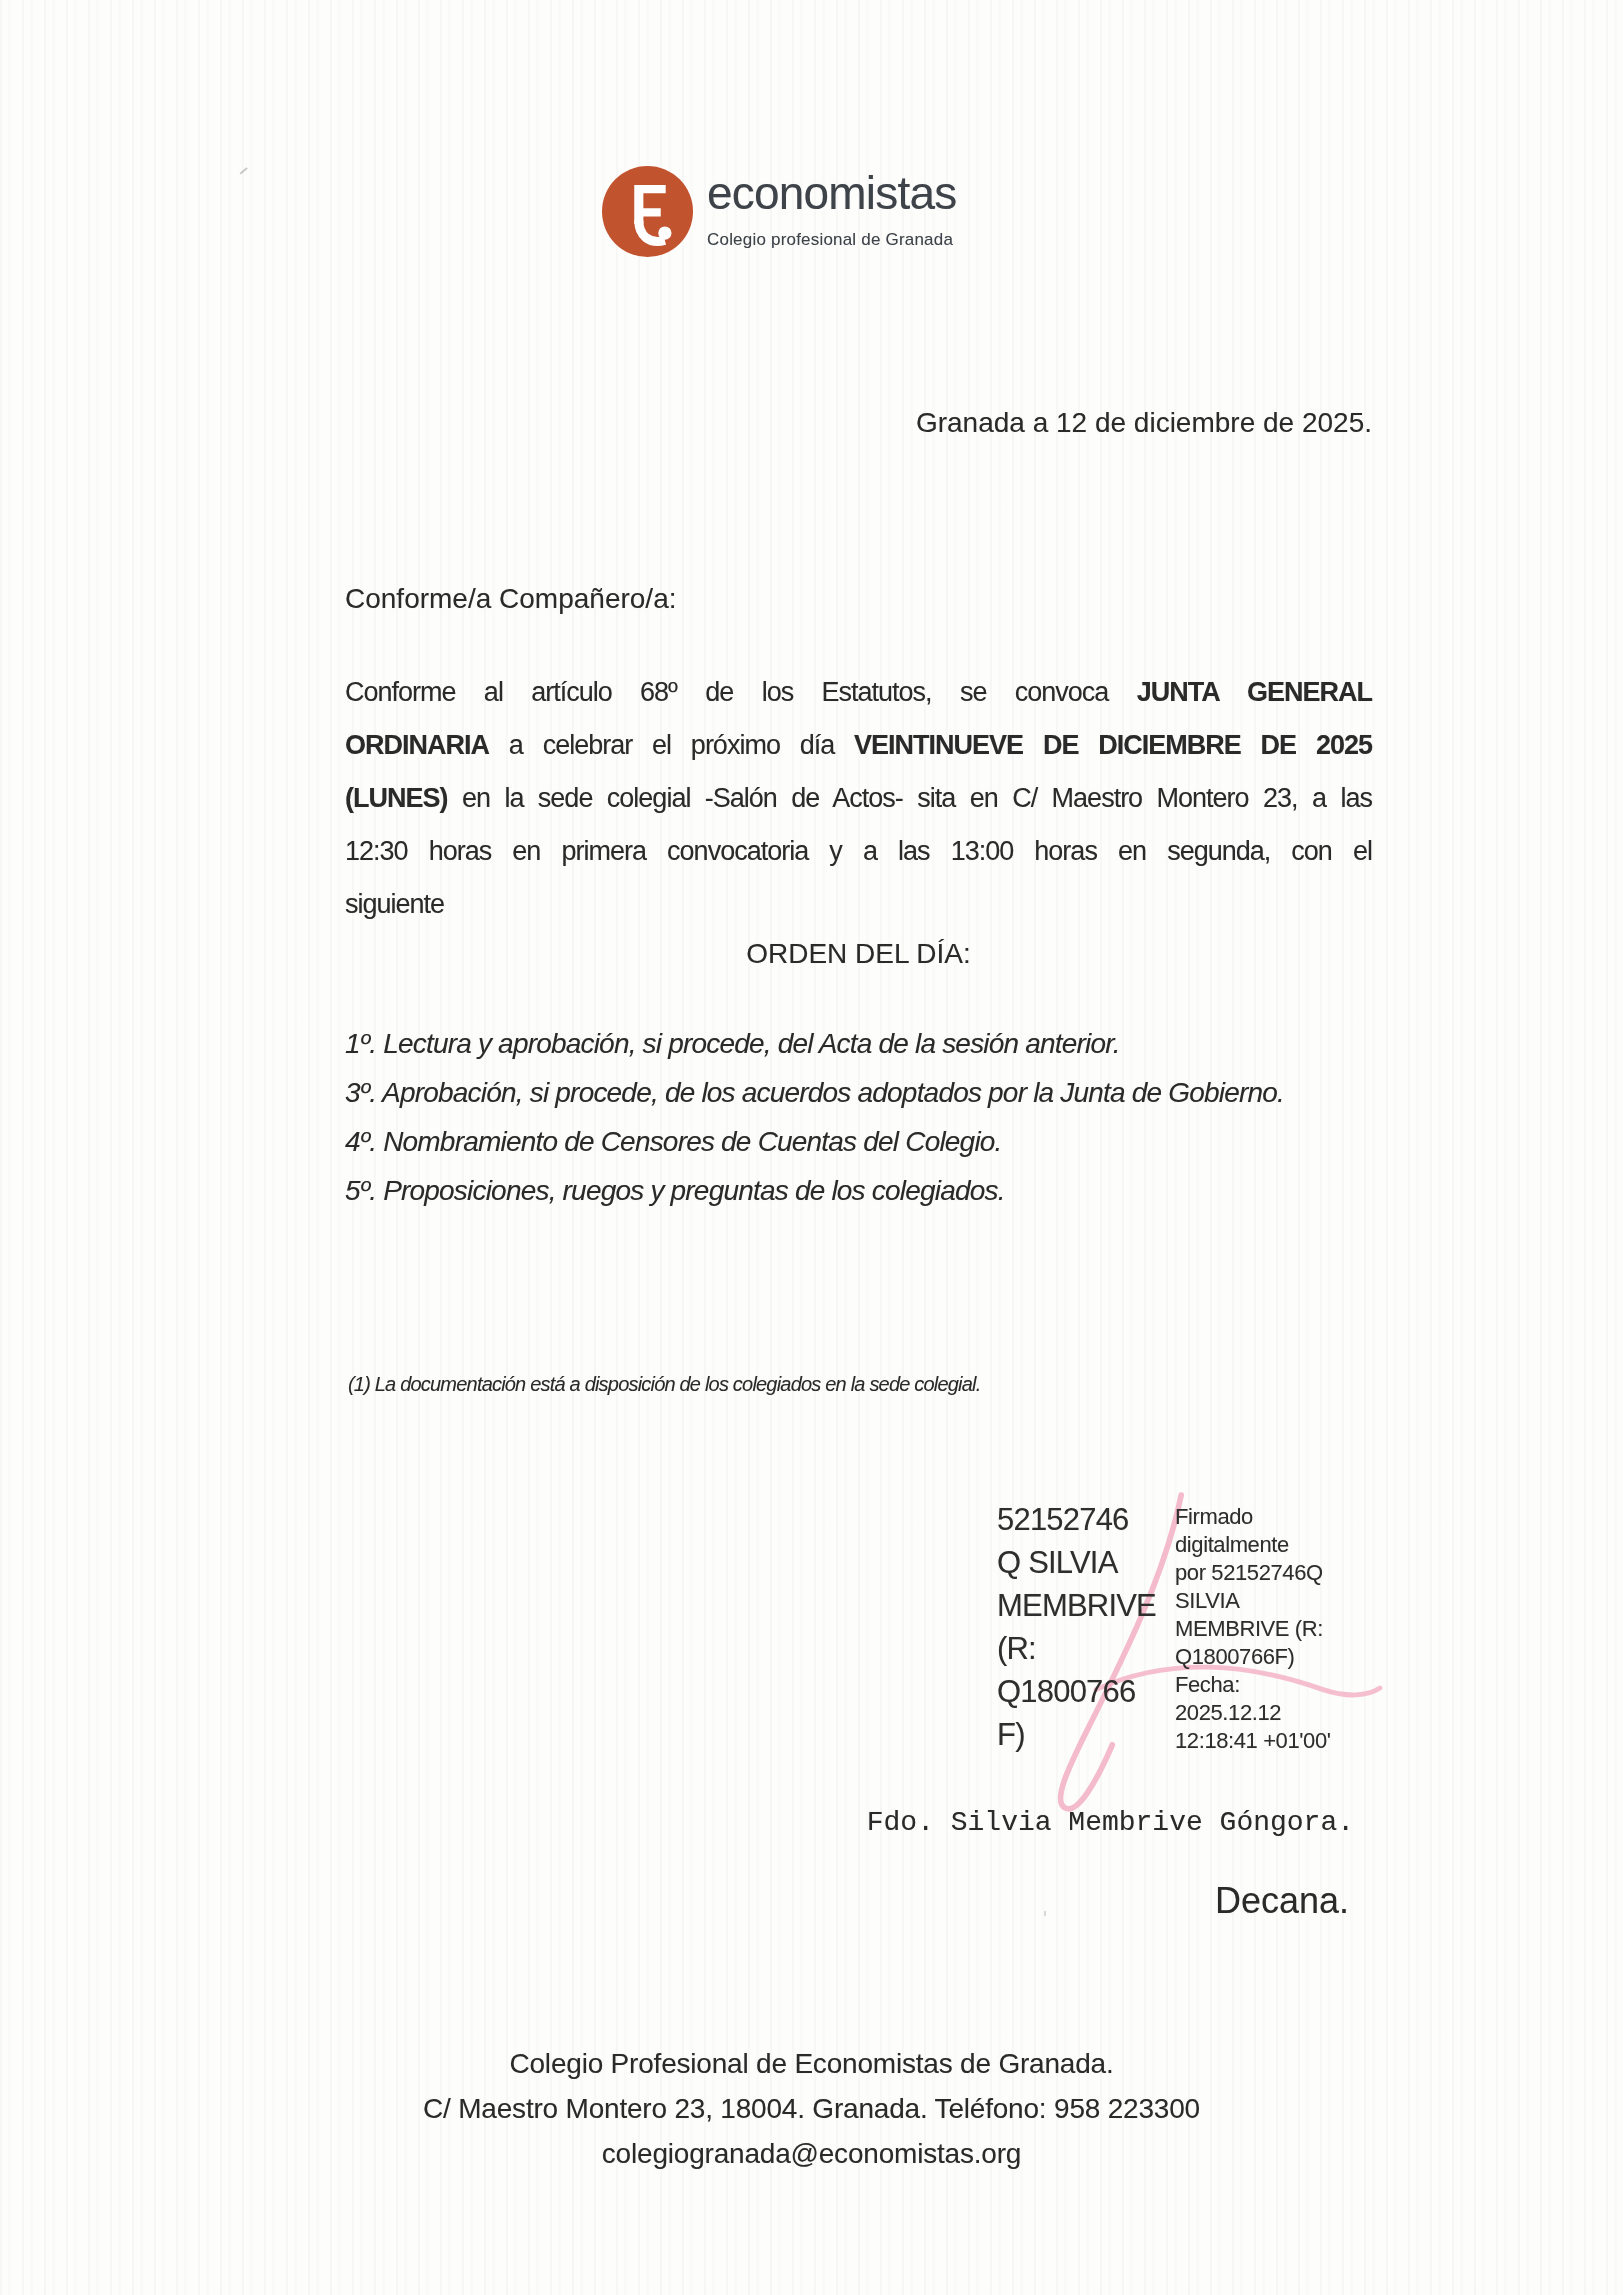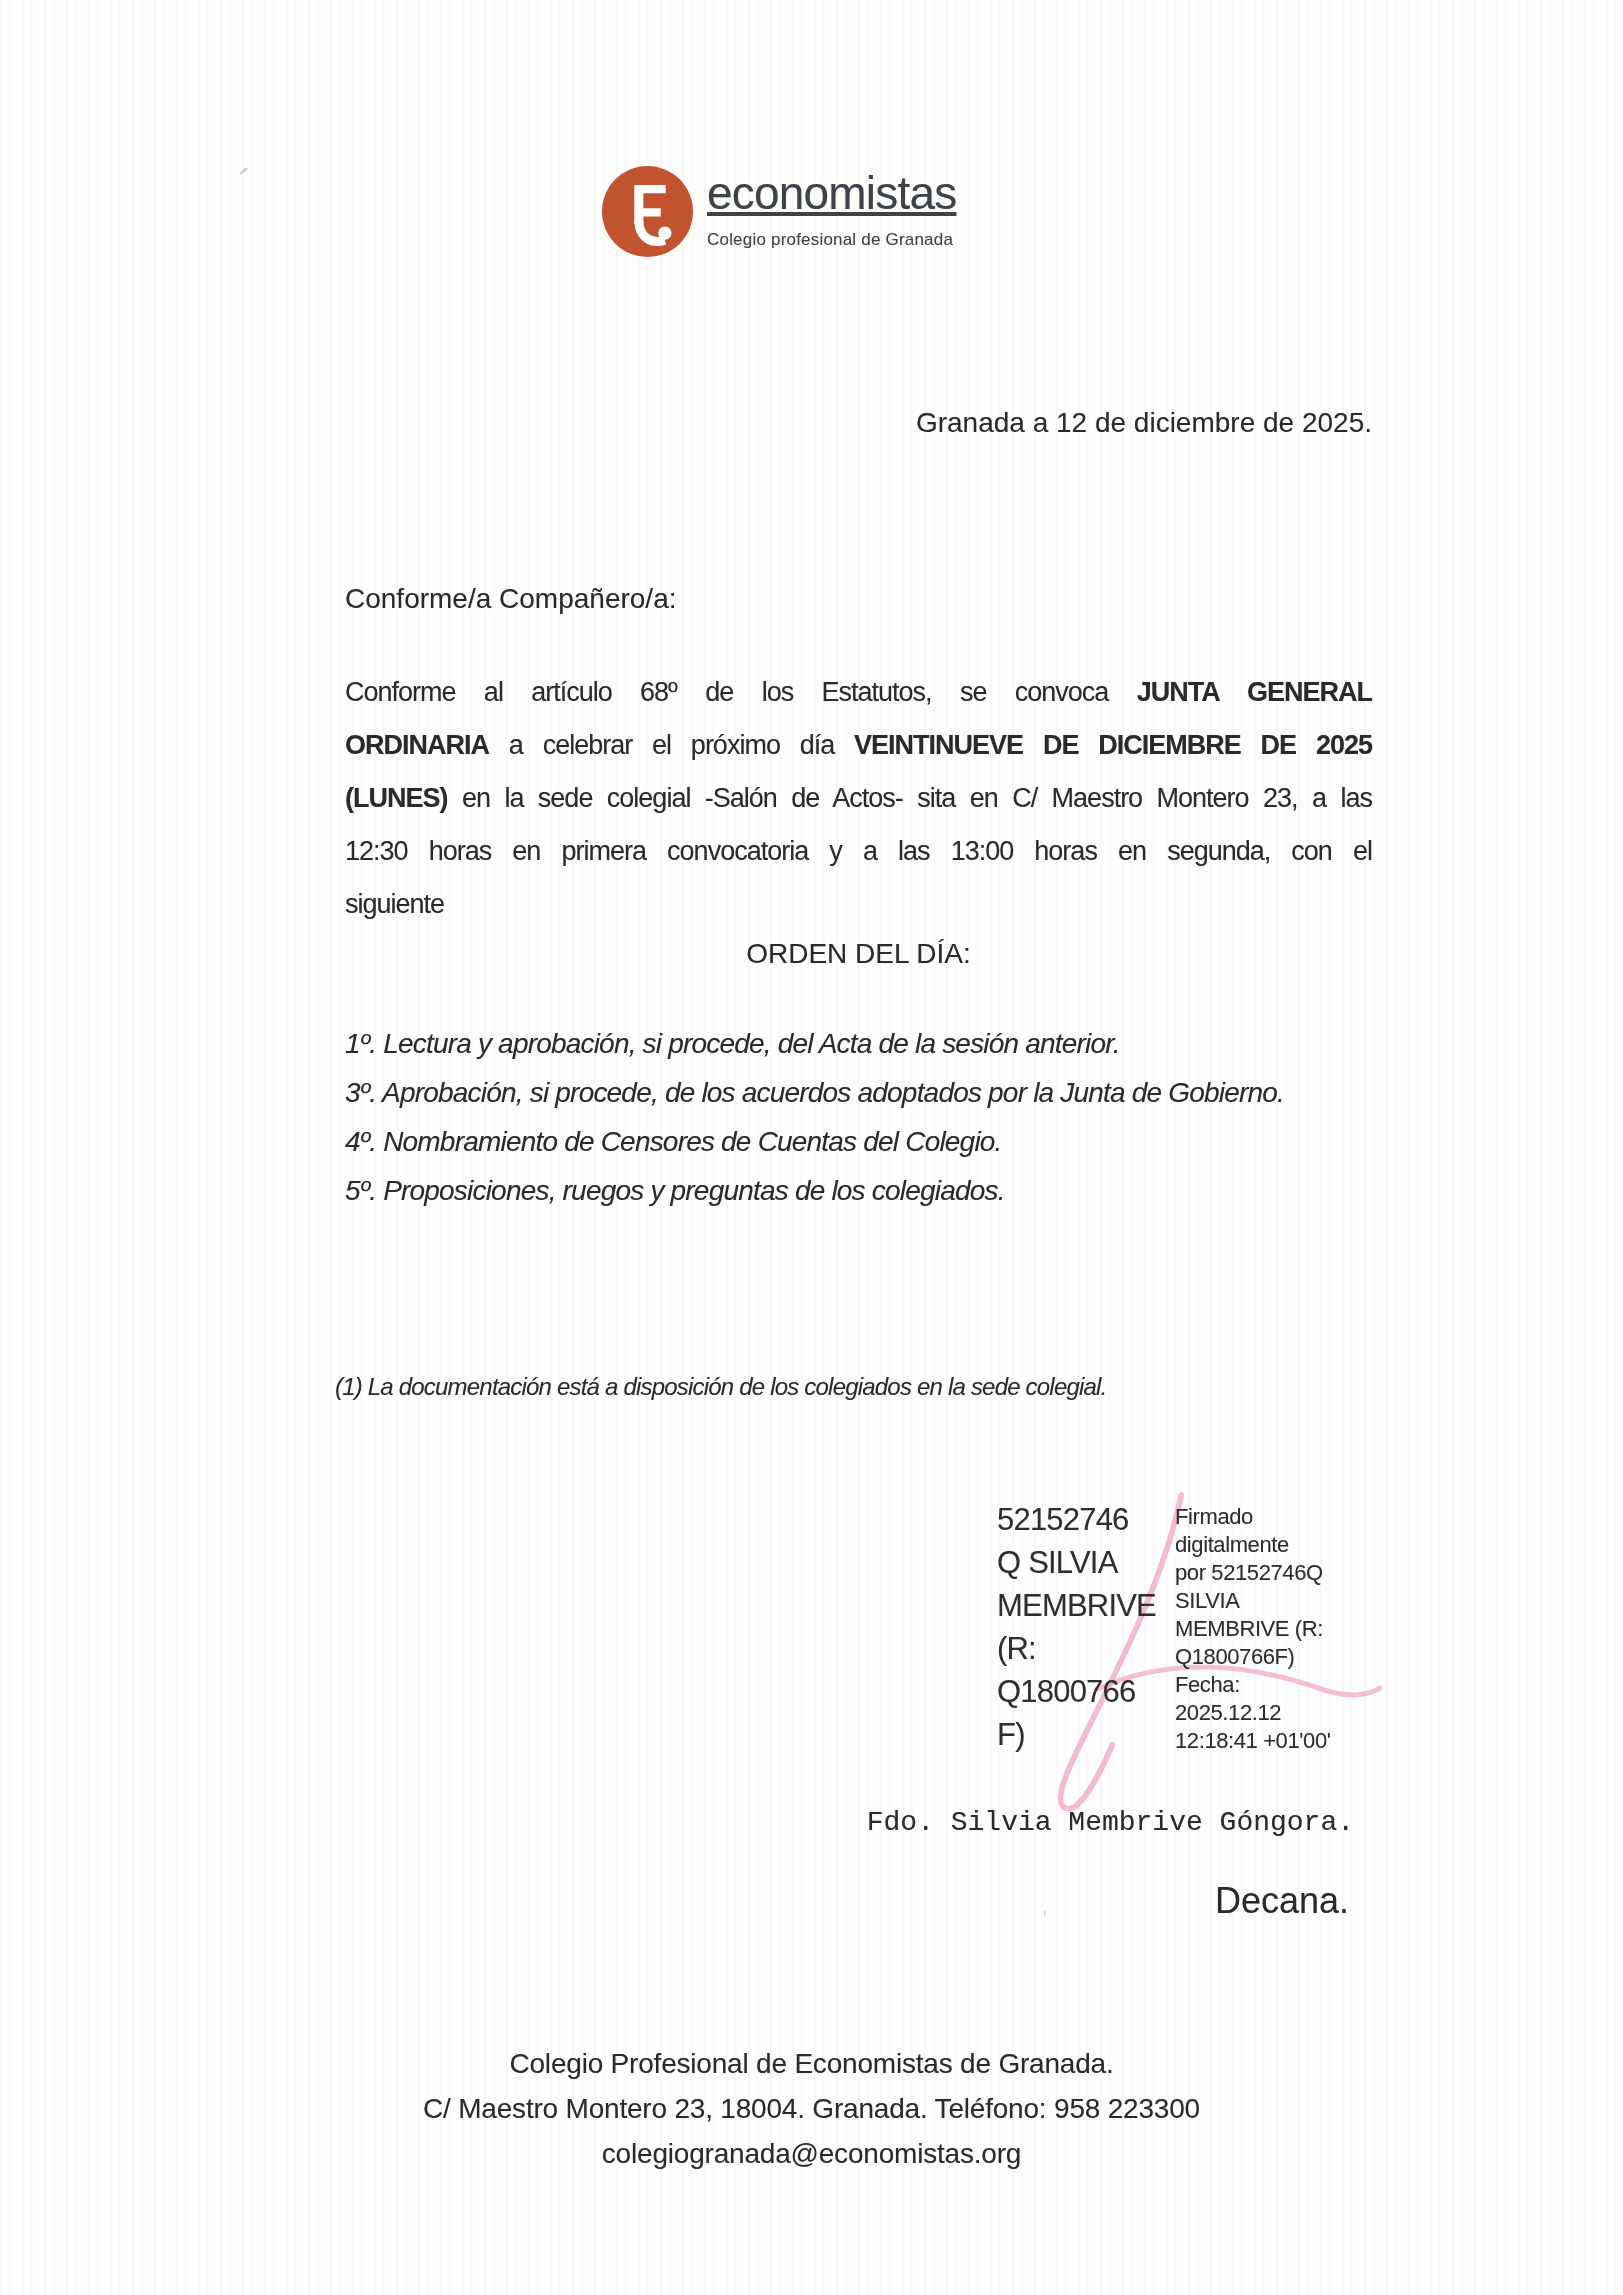--- a/index.html
+++ b/index.html
@@ -17,33 +17,33 @@
     content:"";position:absolute;inset:0;pointer-events:none;
     background:repeating-linear-gradient(90deg,
       rgba(110,110,110,.045) 0 2.4px, rgba(0,0,0,0) 2.4px 8px,
       rgba(120,120,120,.025) 8px 11.4px, rgba(0,0,0,0) 11.4px 22px);
   }
 
   
   .logo{position:absolute;left:602px;top:166px;display:flex;align-items:flex-start;}
   .logo svg{display:block;}
   .logo-text{margin-left:14px;padding-top:3.2px;color:#3d4349;}
-  .wordmark{font-size:46px;line-height:49px;letter-spacing:-0.8px;text-decoration:underline;}
+  .wordmark{font-size:46px;line-height:49px;letter-spacing:-0.8px;}
   .logo-sub{font-size:17px;line-height:21px;margin-top:11px;letter-spacing:0.2px;}
 
   
   .dateline{position:absolute;left:345px;top:407px;width:1027px;text-align:right;font-size:28px;}
   .salutation{position:absolute;left:345px;top:583px;font-size:28px;}
   .body-par{position:absolute;left:345px;top:666px;width:1027px;font-size:27px;line-height:53px;letter-spacing:-1px;word-spacing:-1.6px;}
   .bline{min-height:53px;}
   .bline.just{text-align:justify;text-align-last:justify;}
   .b{font-weight:bold;}
   .agenda-title{position:absolute;left:345px;top:938px;width:1027px;text-align:center;font-size:28px;}
   .agenda{position:absolute;left:345px;top:1019px;font-size:28px;line-height:49px;font-style:italic;letter-spacing:-0.8px;white-space:nowrap;}
-  .footnote{position:absolute;left:335px;top:1373px;font-size:24px;font-style:italic;letter-spacing:-0.8px;white-space:nowrap;}
+  .footnote{position:absolute;left:348px;top:1373px;font-size:20px;font-style:italic;letter-spacing:-0.8px;white-space:nowrap;}
 
   
   .sig-rubric{position:absolute;left:974px;top:1461px;}
   .sig-name{position:absolute;left:997px;top:1498px;font-size:31px;line-height:43px;letter-spacing:-0.8px;color:#2e2e2e;}
   .sig-details{position:absolute;left:1175px;top:1503px;font-size:22px;line-height:28px;letter-spacing:-0.4px;color:#2e2e2e;}
 
   .fdo{position:absolute;right:269px;top:1807px;font-size:28px;font-family:Liberation Mono, monospace;}
   .decana{position:absolute;right:274px;top:1880px;font-size:36px;}
 
   .footer{position:absolute;left:12px;top:2041px;width:1599px;text-align:center;font-size:28px;line-height:45px;letter-spacing:-0.2px;}

